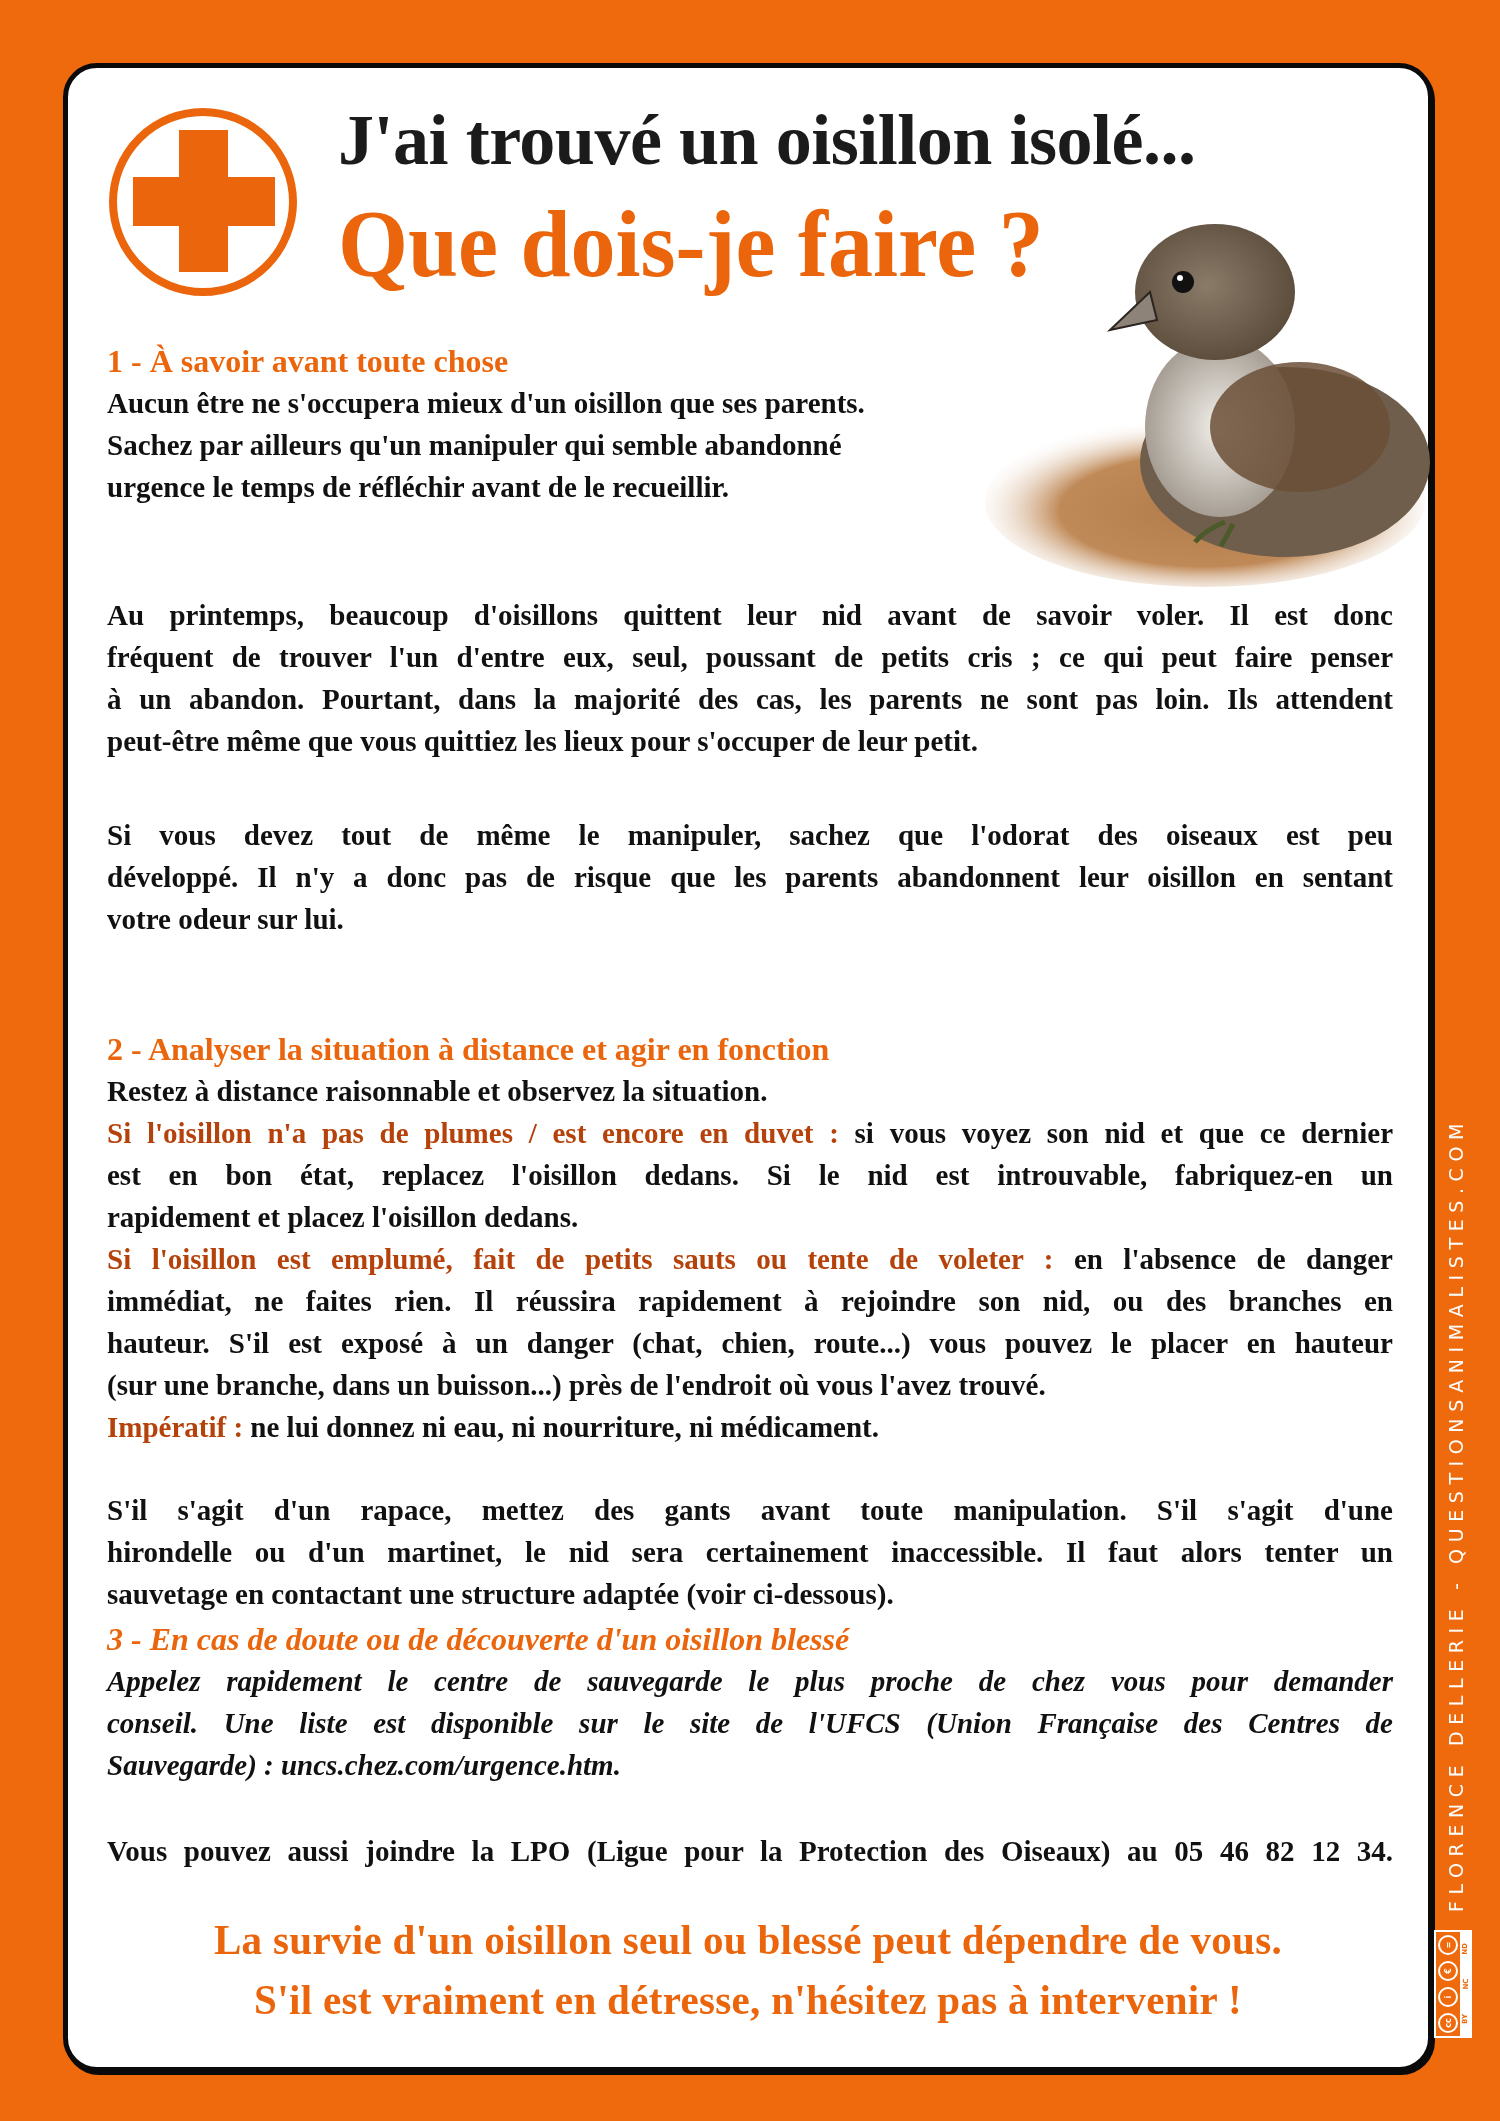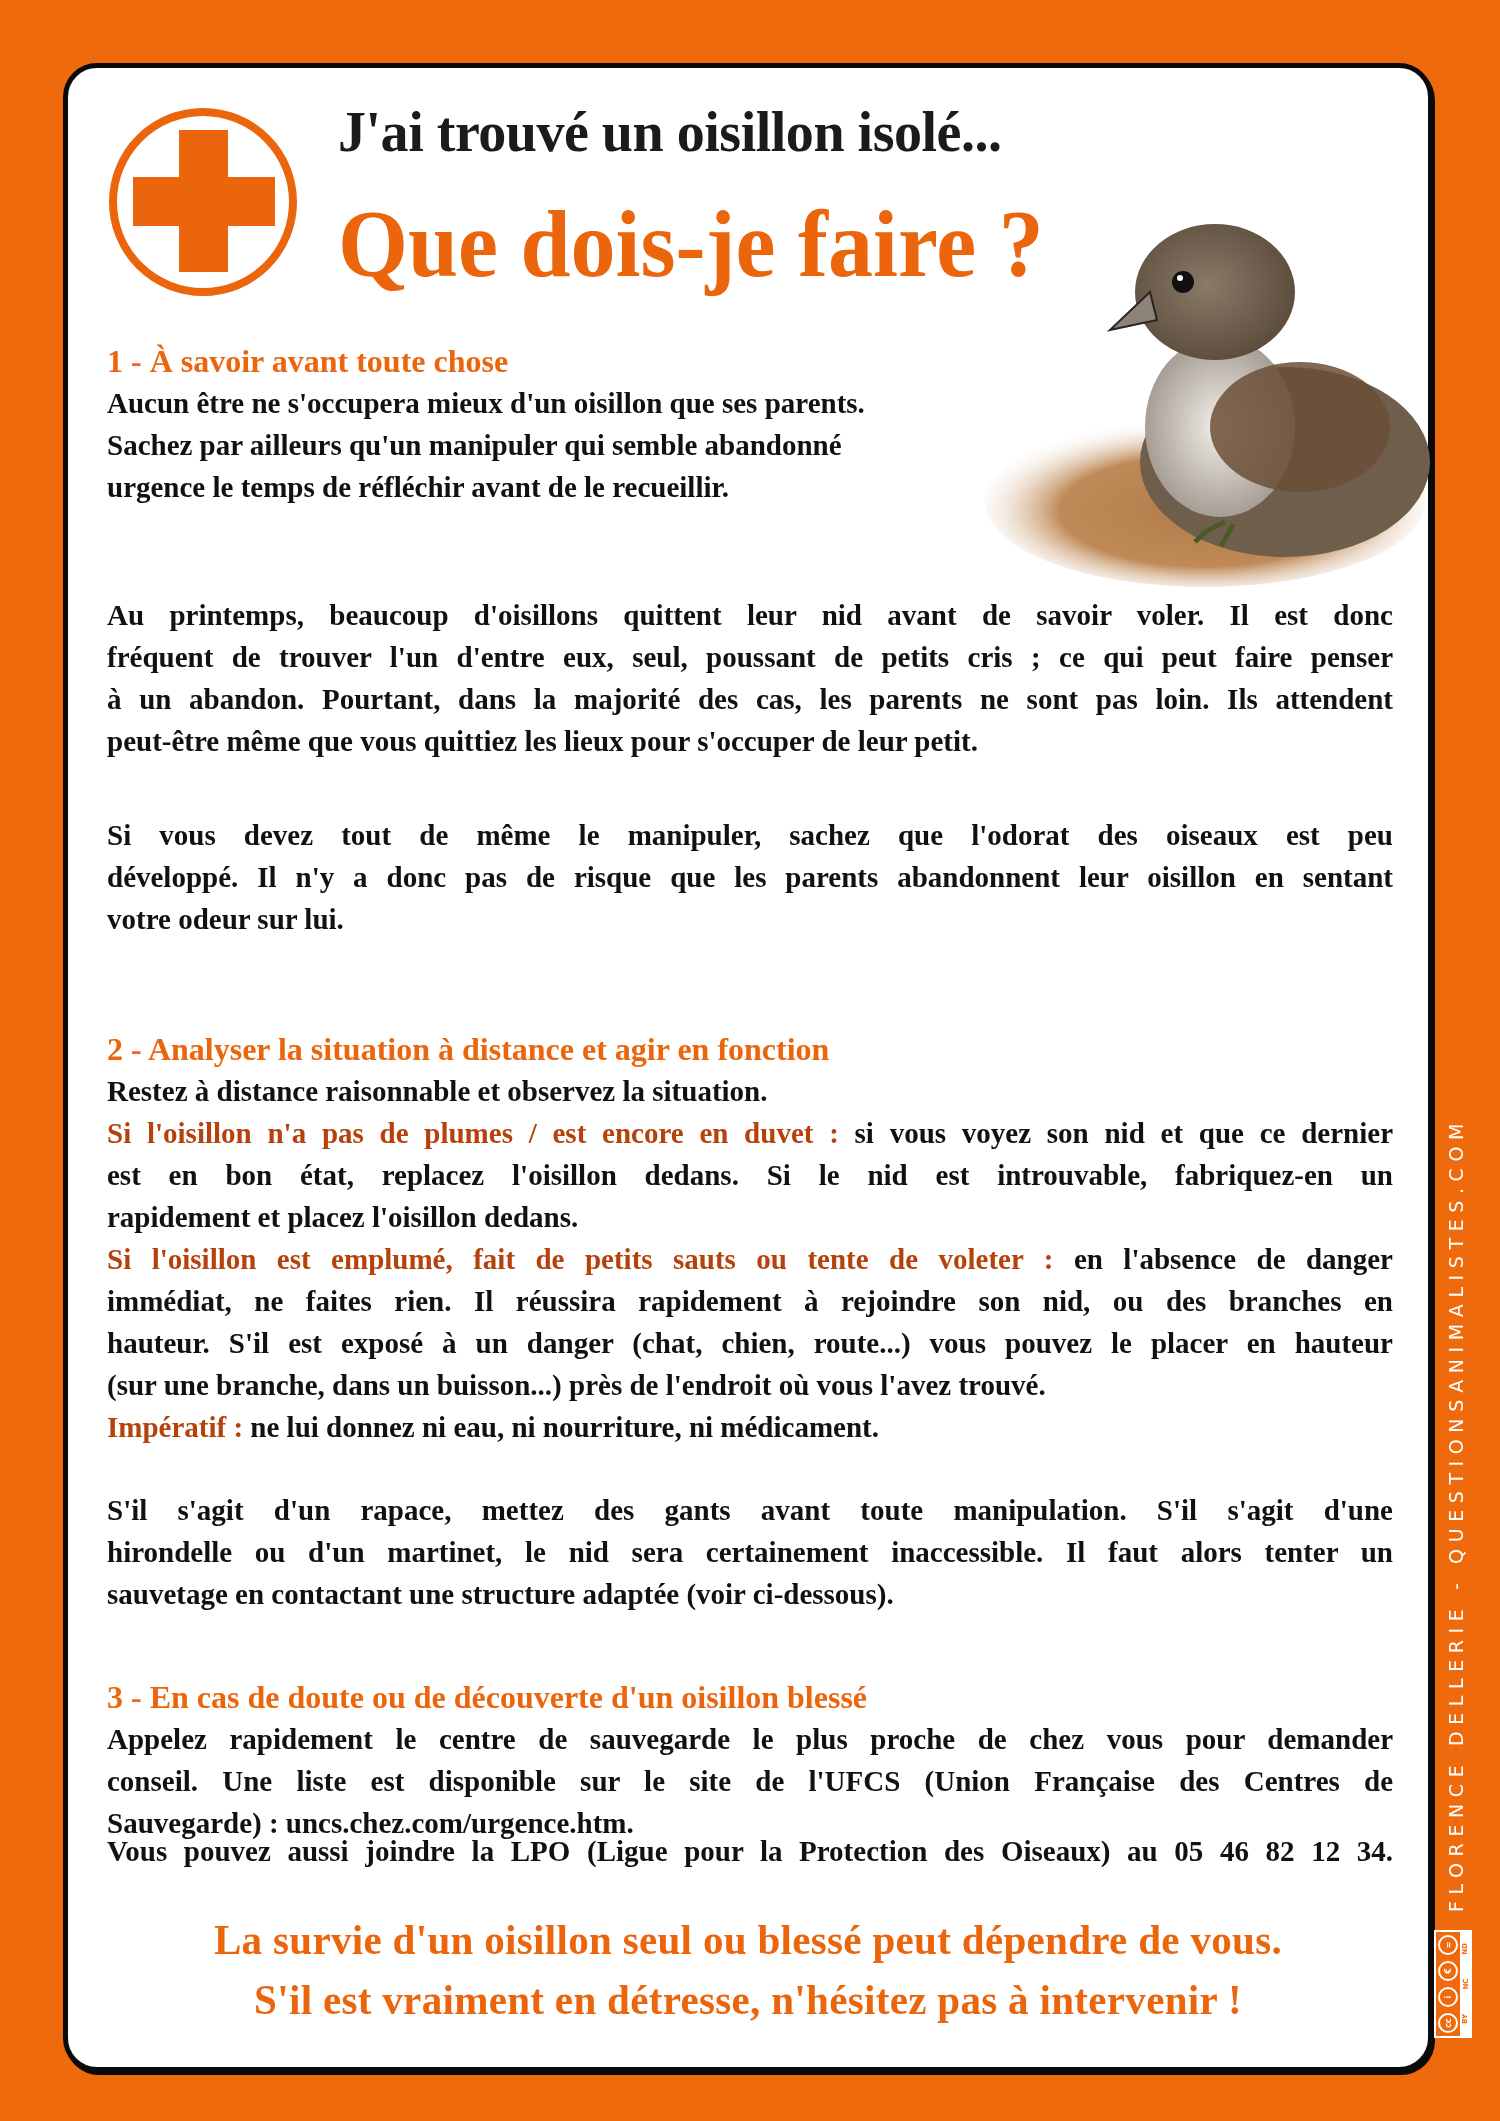--- a/index.html
+++ b/index.html
@@ -14,21 +14,21 @@
     border: 5px solid #0a0a0a; border-radius: 34px;
     box-shadow: 2px 3px 0 #0a0a0a;
   }
   .emblem {
     position: absolute; left: 108px; top: 107px; width: 190px; height: 190px;
   }
   .title {
     position: absolute; left: 338px; white-space: nowrap; font-weight: bold;
     line-height: 1;
   }
-  .title-1 { top: 104px; font-size: 56px; color: #1b1b1b; letter-spacing: -0.5px; transform-origin: left top; }
+  .title-1 { top: 104px; font-size: 72px; color: #1b1b1b; letter-spacing: -0.5px; transform-origin: left top; }
   .title-2 { top: 196px; font-size: 96px; color: #ea650c; letter-spacing: 0px; transform-origin: left top; }
 
   .bird { position: absolute; left: 985px; top: 212px; width: 445px; height: 380px; }
 
   .block { position: absolute; left: 107px; width: 1286px; }
   .line {
     height: 42px; line-height: 42px; font-size: 29px; font-weight: bold; color: #111;
     white-space: nowrap; overflow: visible;
   }
   .line.j { text-align: justify; text-align-last: justify; white-space: normal; }
@@ -140,21 +140,21 @@
   <div class="line">(sur une branche, dans un buisson...) près de l'endroit où vous l'avez trouvé.</div>
   <div class="line"><span class="lbl">Impératif :</span> <span>ne lui donnez ni eau, ni nourriture, ni médicament.</span></div>
 </div>
 
 <div class="block" style="top:1489px;">
   <div class="line j">S'il s'agit d'un rapace, mettez des gants avant toute manipulation. S'il s'agit d'une</div>
   <div class="line j">hirondelle ou d'un martinet, le nid sera certainement inaccessible. Il faut alors tenter un</div>
   <div class="line">sauvetage en contactant une structure adaptée (voir ci-dessous).</div>
 </div>
 
-<div class="block" style="top:1676px;">
+<div class="block" style="top:1618px;font-style:italic;">
   <div class="heading">3 - En cas de doute ou de découverte d'un oisillon blessé</div>
   <div class="line j">Appelez rapidement le centre de sauvegarde le plus proche de chez vous pour demander</div>
   <div class="line j">conseil. Une liste est disponible sur le site de l'UFCS (Union Française des Centres de</div>
   <div class="line">Sauvegarde) : uncs.chez.com/urgence.htm.</div>
 </div>
 
 <div class="block" style="top:1830px;">
   <div class="line j">Vous pouvez aussi joindre la LPO (Ligue pour la Protection des Oiseaux) au 05 46 82 12 34.</div>
 </div>
 

